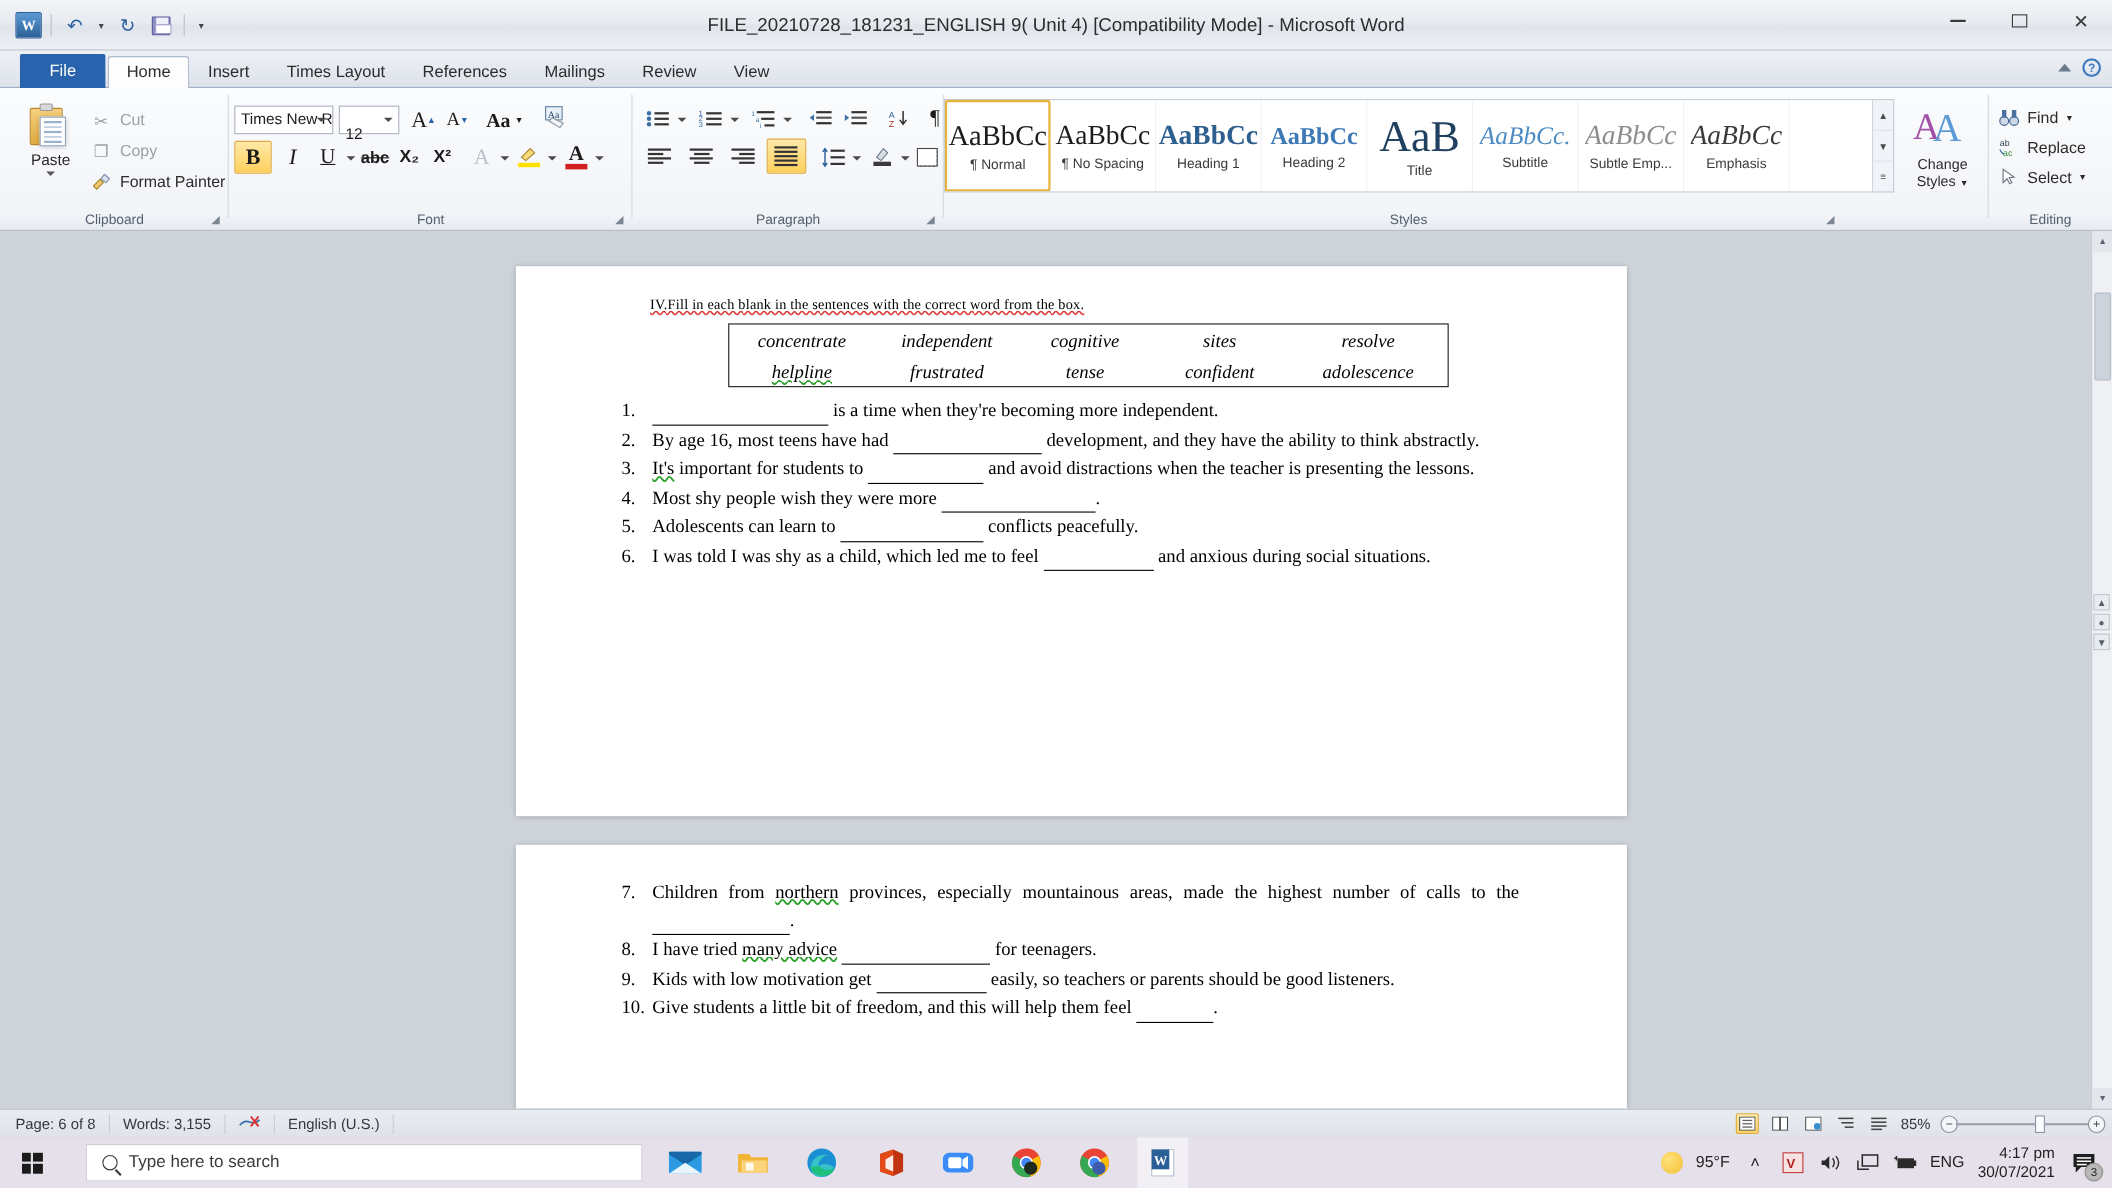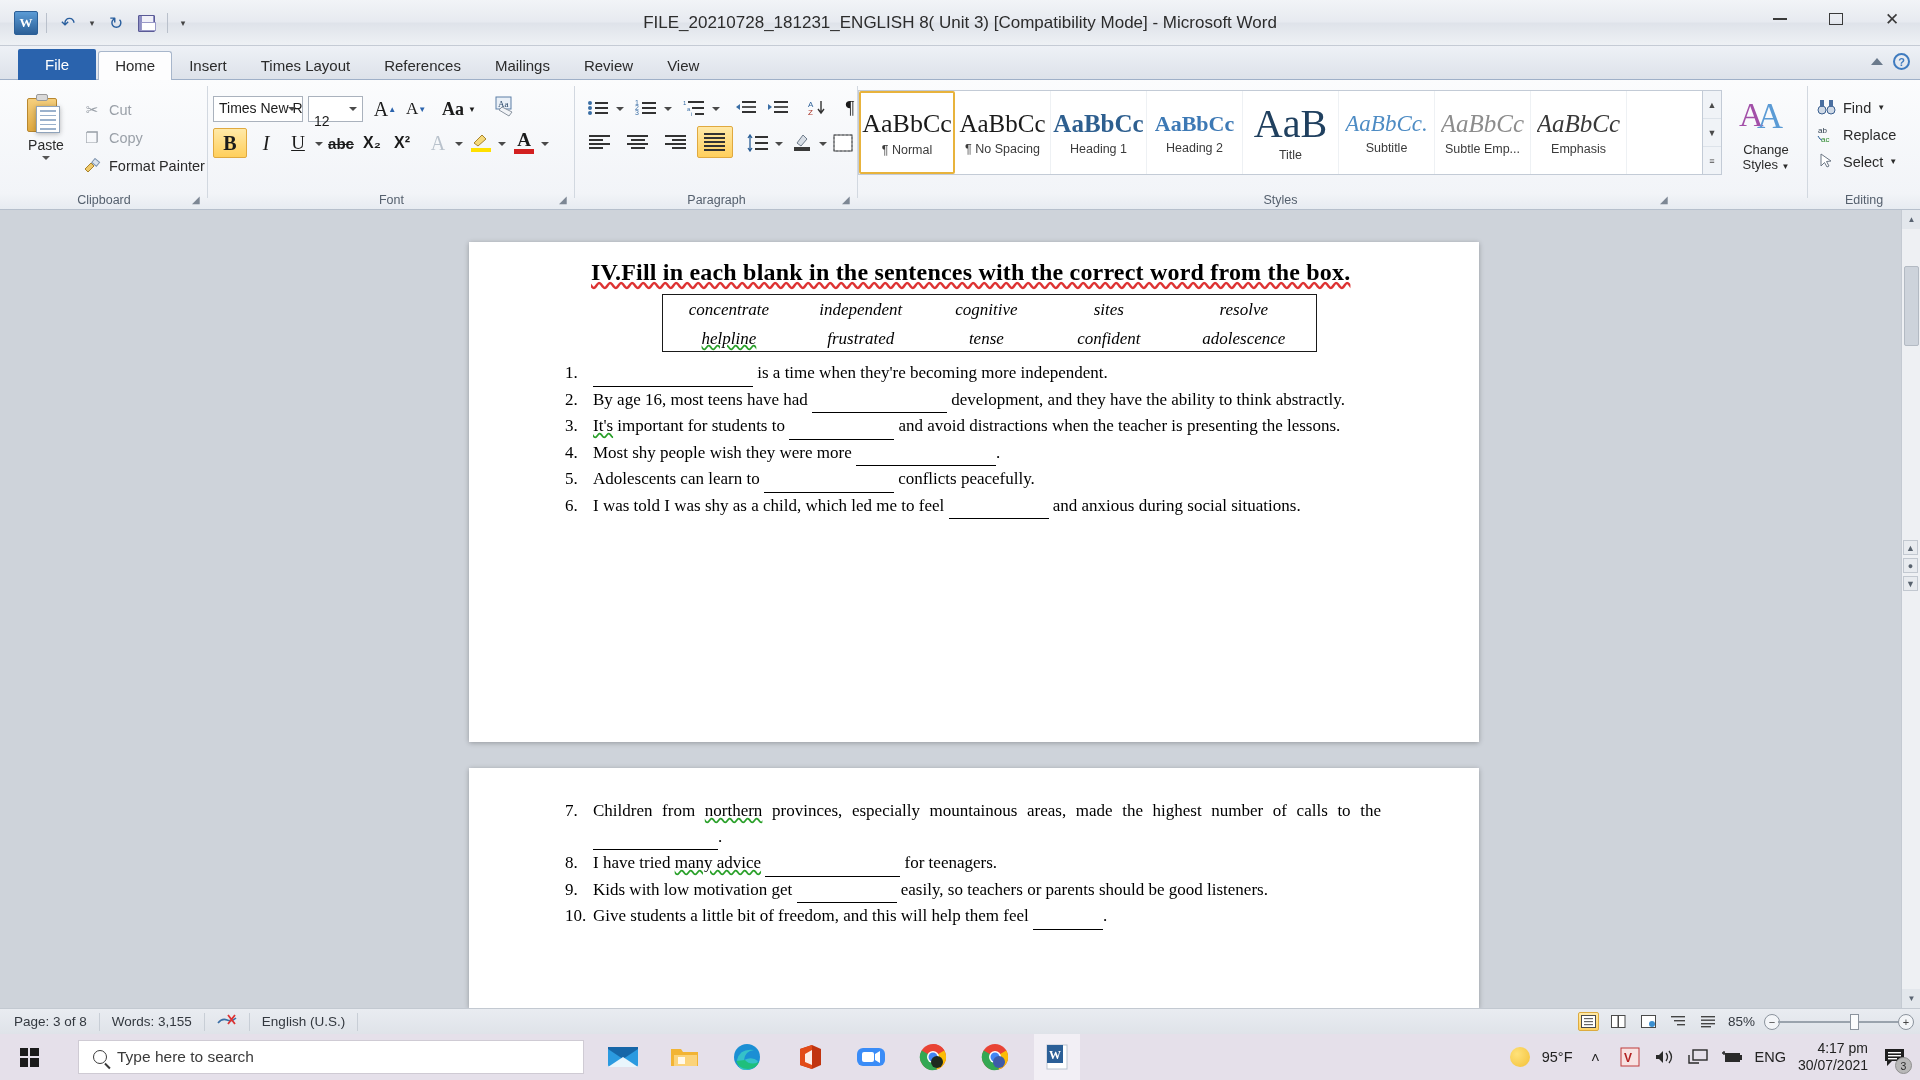--- a/index.html
+++ b/index.html
@@ -166,21 +166,21 @@
   }
   .page {
     position:absolute; left:469px; width:1010px; background:#fff;
     box-shadow: 0 1px 5px rgba(0,0,0,0.28);
   }
   .page1 { top: 32px; height: 500px; }
   .page2 { top: 558px; height: 240px; }
 
   .doc { font-family:"Liberation Serif", serif; color:#000; }
   .doc-head {
-    position:absolute; left:122px; top:17px; font-size:24px; font-weight:bold;
+    position:absolute; left:122px; top:27px; font-size:13px; font-weight:normal;
     text-decoration: underline; white-space:nowrap; letter-spacing:.2px;
   }
   .wordbox {
     position:absolute; left:193px; top:52px; width:655px; height:58px;
     border:1px solid #1a1a1a;
   }
   .wb-row { display:flex; height:29px; align-items:center; }
   .wb-cell {
     font-family:"Liberation Serif", serif; font-style:italic; font-size:17px;
     text-align:center; white-space:nowrap;
@@ -262,21 +262,21 @@
       <div class="qat-sep"></div>
       <div class="qat-btn">↶</div>
       <div class="qat-btn small">▾</div>
       <div class="qat-btn">↻</div>
       <div class="qat-btn">
           <span class="save-ico"></span>
         </div>
       <div class="qat-sep"></div>
       <div class="qat-btn small">▾</div>
     </div>
-    <div class="win-title">FILE_20210728_181231_ENGLISH 8( Unit 3) [Compatibility Mode]  -  Microsoft Word</div>
+    <div class="win-title">FILE_20210728_181231_ENGLISH 9( Unit 4) [Compatibility Mode]  -  Microsoft Word</div>
     <div class="wbtns">
       <div class="wbtn">
           <span class="mn"></span>
         </div>
       <div class="wbtn">
           <span class="bx"></span>
         </div>
       <div class="wbtn close">✕</div>
     </div>
   </div>
@@ -691,21 +691,21 @@
   <div class="vscroll">
     <div class="vs-btn">▲</div>
     <div class="vs-thumb"></div>
     <div class="vs-mark" style="top:330px;">▲</div>
     <div class="vs-mark" style="top:348px;">●</div>
     <div class="vs-mark" style="top:366px;">▼</div>
     <div class="vs-btn" style="position:absolute;bottom:0;left:0;">▼</div>
   </div>
 
   <div class="statusbar">
-    <span class="sb-item" style="border-right:none;padding-left:14px;">Page: 3 of 8</span>
+    <span class="sb-item" style="border-right:none;padding-left:14px;">Page: 6 of 8</span>
     <span class="sb-item" style="border-left:1px solid #c8ced6;border-right:none;">Words: 3,155</span>
     <span class="sb-item" style="border-left:1px solid #c8ced6;border-right:none;display:flex;align-items:center;">
       <svg width="20" height="15" viewBox="0 0 20 15">
           <path d="M1 9 q4 -5 9 -3 q5 2 9 -2" stroke="#3a6ea5" fill="none" stroke-width="1.6"></path>
           <path d="M11 1 L18 10 M18 1 L11 10" stroke="#d33" stroke-width="1.8"></path>
         </svg>
     </span>
     <span class="sb-item" style="border-left:1px solid #c8ced6;">English (U.S.)</span>
 
     <div class="sb-right">

